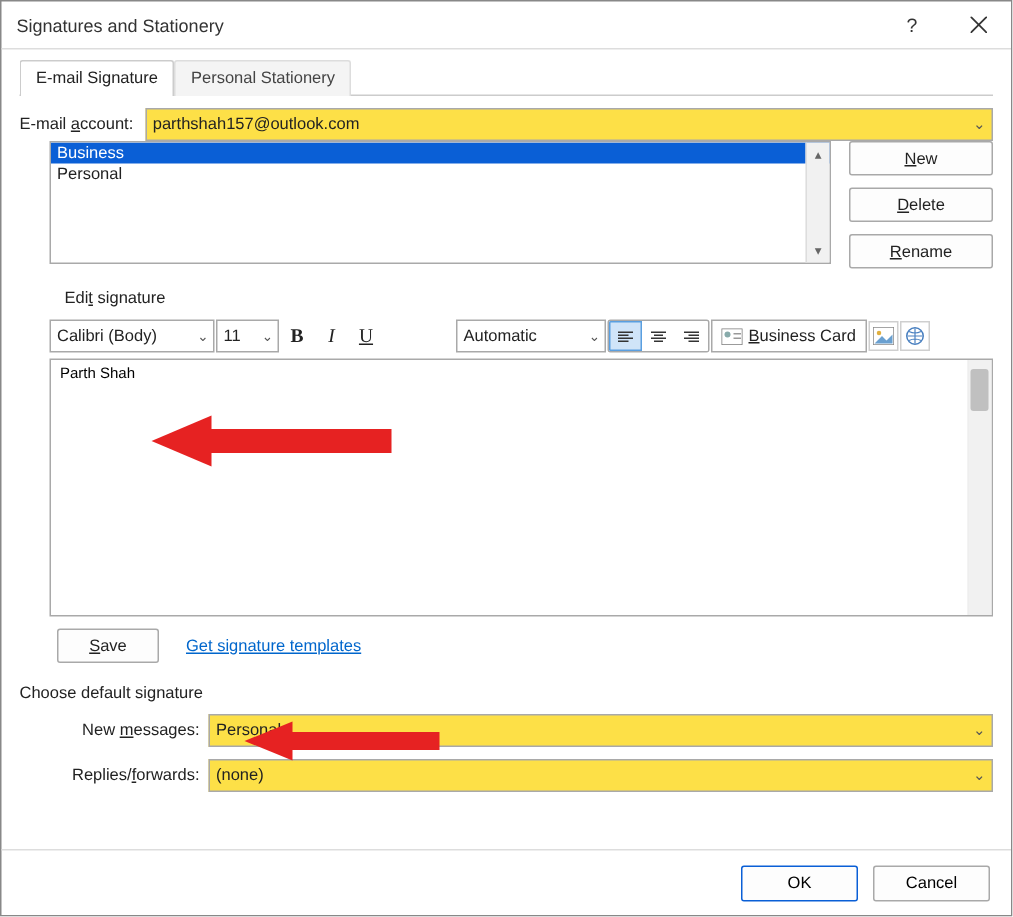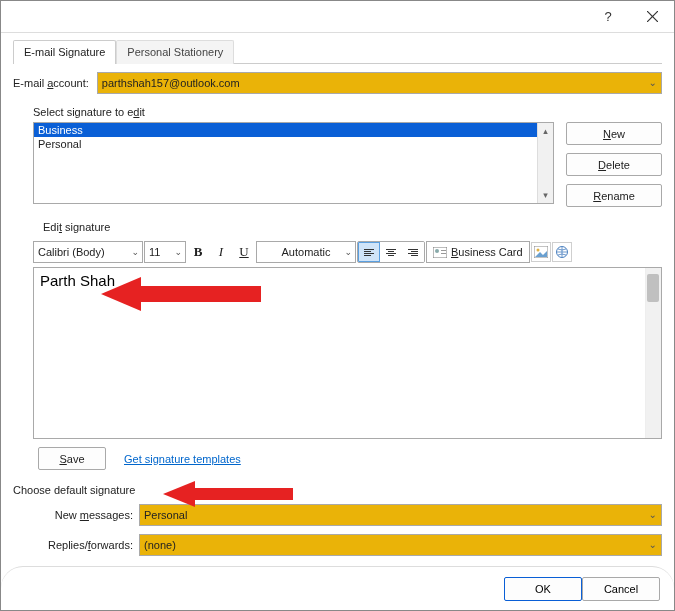--- a/index.html
+++ b/index.html
@@ -15,21 +15,21 @@
   .titlebar .spacer { flex: 1; }
   .tb-btn { width: 44px; height: 30px; display:flex; align-items:center; justify-content:center; font-size: 13px; color:#333; }
   .body { flex:1; padding: 6px 12px 10px 12px; display:flex; flex-direction:column; font-size:11px; color:#222; overflow:hidden;}
   .tabs { display:flex; gap:0; border-bottom:1px solid #ccc; }
   .tab { padding:5px 10px 6px 10px; border:1px solid #ccc; border-bottom:none; background:#fff; font-size:11px; position:relative; top:1px; border-radius:2px 2px 0 0;}
   .tab.inactive { background:#f4f4f4; border-color:#ddd; color:#444;}
   .row { display:flex; align-items:center; gap:8px; margin-top:8px; }
   .label { white-space:nowrap; }
   .underline { text-decoration: underline; }
   .combo {
-    flex:1; height:22px; border:1px solid #a9a9a9; background:#eab308; display:flex; align-items:center;
+    flex:1; height:22px; border:1px solid #a9a9a9; background:#fde047; display:flex; align-items:center;
     padding:0 4px; font-size:11px; position:relative;
   }
   .combo .caret { position:absolute; right:4px; top:4px; font-size:10px; color:#555;}
   .group-label { margin:12px 0 4px 20px; font-size:11px; }
   .sig-row { display:flex; gap:12px; padding-left:20px;}
   .listbox {
     flex:1; border:1px solid #a9a9a9; height:82px; background:#fff; position:relative; overflow:hidden;
   }
   .listbox .item { padding:1px 4px; font-size:11px; }
   .listbox .item.selected { background:#0a5fd6; color:#fff; }
@@ -53,45 +53,46 @@
   .color-combo{width:100px;}
   .align-group{display:flex;border:1px solid #a9a9a9;border-radius:2px;overflow:hidden;}
   .align-btn{width:22px;height:20px;display:flex;align-items:center;justify-content:center;background:#fff;}
   .align-btn.active{background:#d0e4f8;border:1px solid #5a9fe0;}
   .align-lines{display:flex;flex-direction:column;gap:1px;}
   .align-lines span{display:block;height:1px;background:#333;}
   .biz-btn{height:22px;border:1px solid #a9a9a9;padding:0 6px;display:flex;align-items:center;gap:4px;font-size:11px;}
   .mini-icon{width:20px;height:20px;border:1px solid #cfcfcf;display:flex;align-items:center;justify-content:center;font-size:11px;}
   .editor {
     margin:4px 0 0 20px; border:1px solid #a9a9a9; height:172px; background:#fff; position:relative;
-    padding:4px 6px; font-family:Calibri,"Segoe UI",sans-serif; font-size:15px; color:#000;
+    padding:4px 6px; font-family:Calibri,"Segoe UI",sans-serif; font-size:10px; color:#000;
   }
   .editor .scrollbar{position:absolute;right:0;top:0;width:16px;height:100%;background:#f1f1f1;border-left:1px solid #eee;}
   .editor .thumb{position:absolute;right:2px;top:6px;width:12px;height:28px;background:#c0c0c0;border-radius:2px;}
   .cursor{display:inline-block;width:1px;height:16px;background:#000;vertical-align:middle;margin-left:1px;}
   .save-row{display:flex;align-items:center;gap:18px;margin:8px 0 0 25px;}
   .save-btn{width:68px;}
   .link{color:#0066cc;text-decoration:underline;font-size:11px;}
   .section-label{margin-top:14px;font-size:11px;}
   .msg-row{display:flex;align-items:center;gap:6px;margin-top:8px;padding-left:10px;}
   .msg-row .label{width:110px;text-align:right;font-size:11px;}
-  .footer{height:44px;border-top:1px solid #ddd;display:flex;align-items:center;justify-content:flex-end;padding-right:14px;border-radius:22px;}
+  .footer{height:44px;border-top:1px solid #ddd;display:flex;align-items:center;justify-content:flex-end;gap:10px;padding-right:14px;}
   .footer .btn{width:78px;height:24px;}
   .footer .btn.primary{border:1px solid #0a5fd6;}
   
   .arrow-annot{position:absolute;pointer-events:none;}
   .arrow-body{position:absolute;background:#e62222;}
   .arrow-head{position:absolute;width:0;height:0;}
 </style>
 </head>
 <body>
 
 <div class="dialog">
 
   <div class="titlebar">
+    <span>Signatures and Stationery</span>
     <span class="spacer"></span>
     <div class="tb-btn">?</div>
     <div class="tb-btn">
       <svg width="11" height="11">
           <line x1="0" y1="0" x2="11" y2="11" stroke="#333" stroke-width="1.2"></line>
           <line x1="11" y1="0" x2="0" y2="11" stroke="#333" stroke-width="1.2"></line>
         </svg>
     </div>
   </div>
 
@@ -105,23 +106,20 @@
     <div class="row">
       <span class="label">
         <span>E-mail </span><span class="underline">a</span><span>ccount:</span>
       </span>
       <div class="combo">
         <span>parthshah157@outlook.com</span>
         <span class="caret">⌄</span>
       </div>
     </div>
 
-    <div class="group-label">
-      <span>Select signature to e</span><span class="underline">d</span><span>it</span>
-    </div>
 
     <div class="sig-row">
       <div class="listbox">
         <div class="item selected">Business</div>
         <div class="item">Personal</div>
         <div class="scrollbar">
           <div class="arrow">▴</div>
           <div class="arrow bottom">▾</div>
         </div>
       </div>
@@ -150,21 +148,21 @@
           <span>Calibri (Body)</span>
           <span class="caret">⌄</span>
         </div>
       <div class="small-combo size-combo">
           <span>11</span>
           <span class="caret">⌄</span>
         </div>
       <div class="tb-icon bold">B</div>
       <div class="tb-icon italic">I</div>
       <div class="tb-icon under">U</div>
-      <div class="small-combo color-combo" style="justify-content:center;">
+      <div class="small-combo color-combo" style="margin-left:48px;">
           <span>Automatic</span>
           <span class="caret">⌄</span>
         </div>
       <div class="align-group">
         <div class="align-btn active">
             <div class="align-lines">
               <span style="width:10px"></span>
               <span style="width:7px"></span>
               <span style="width:10px"></span>
               <span style="width:7px"></span>

